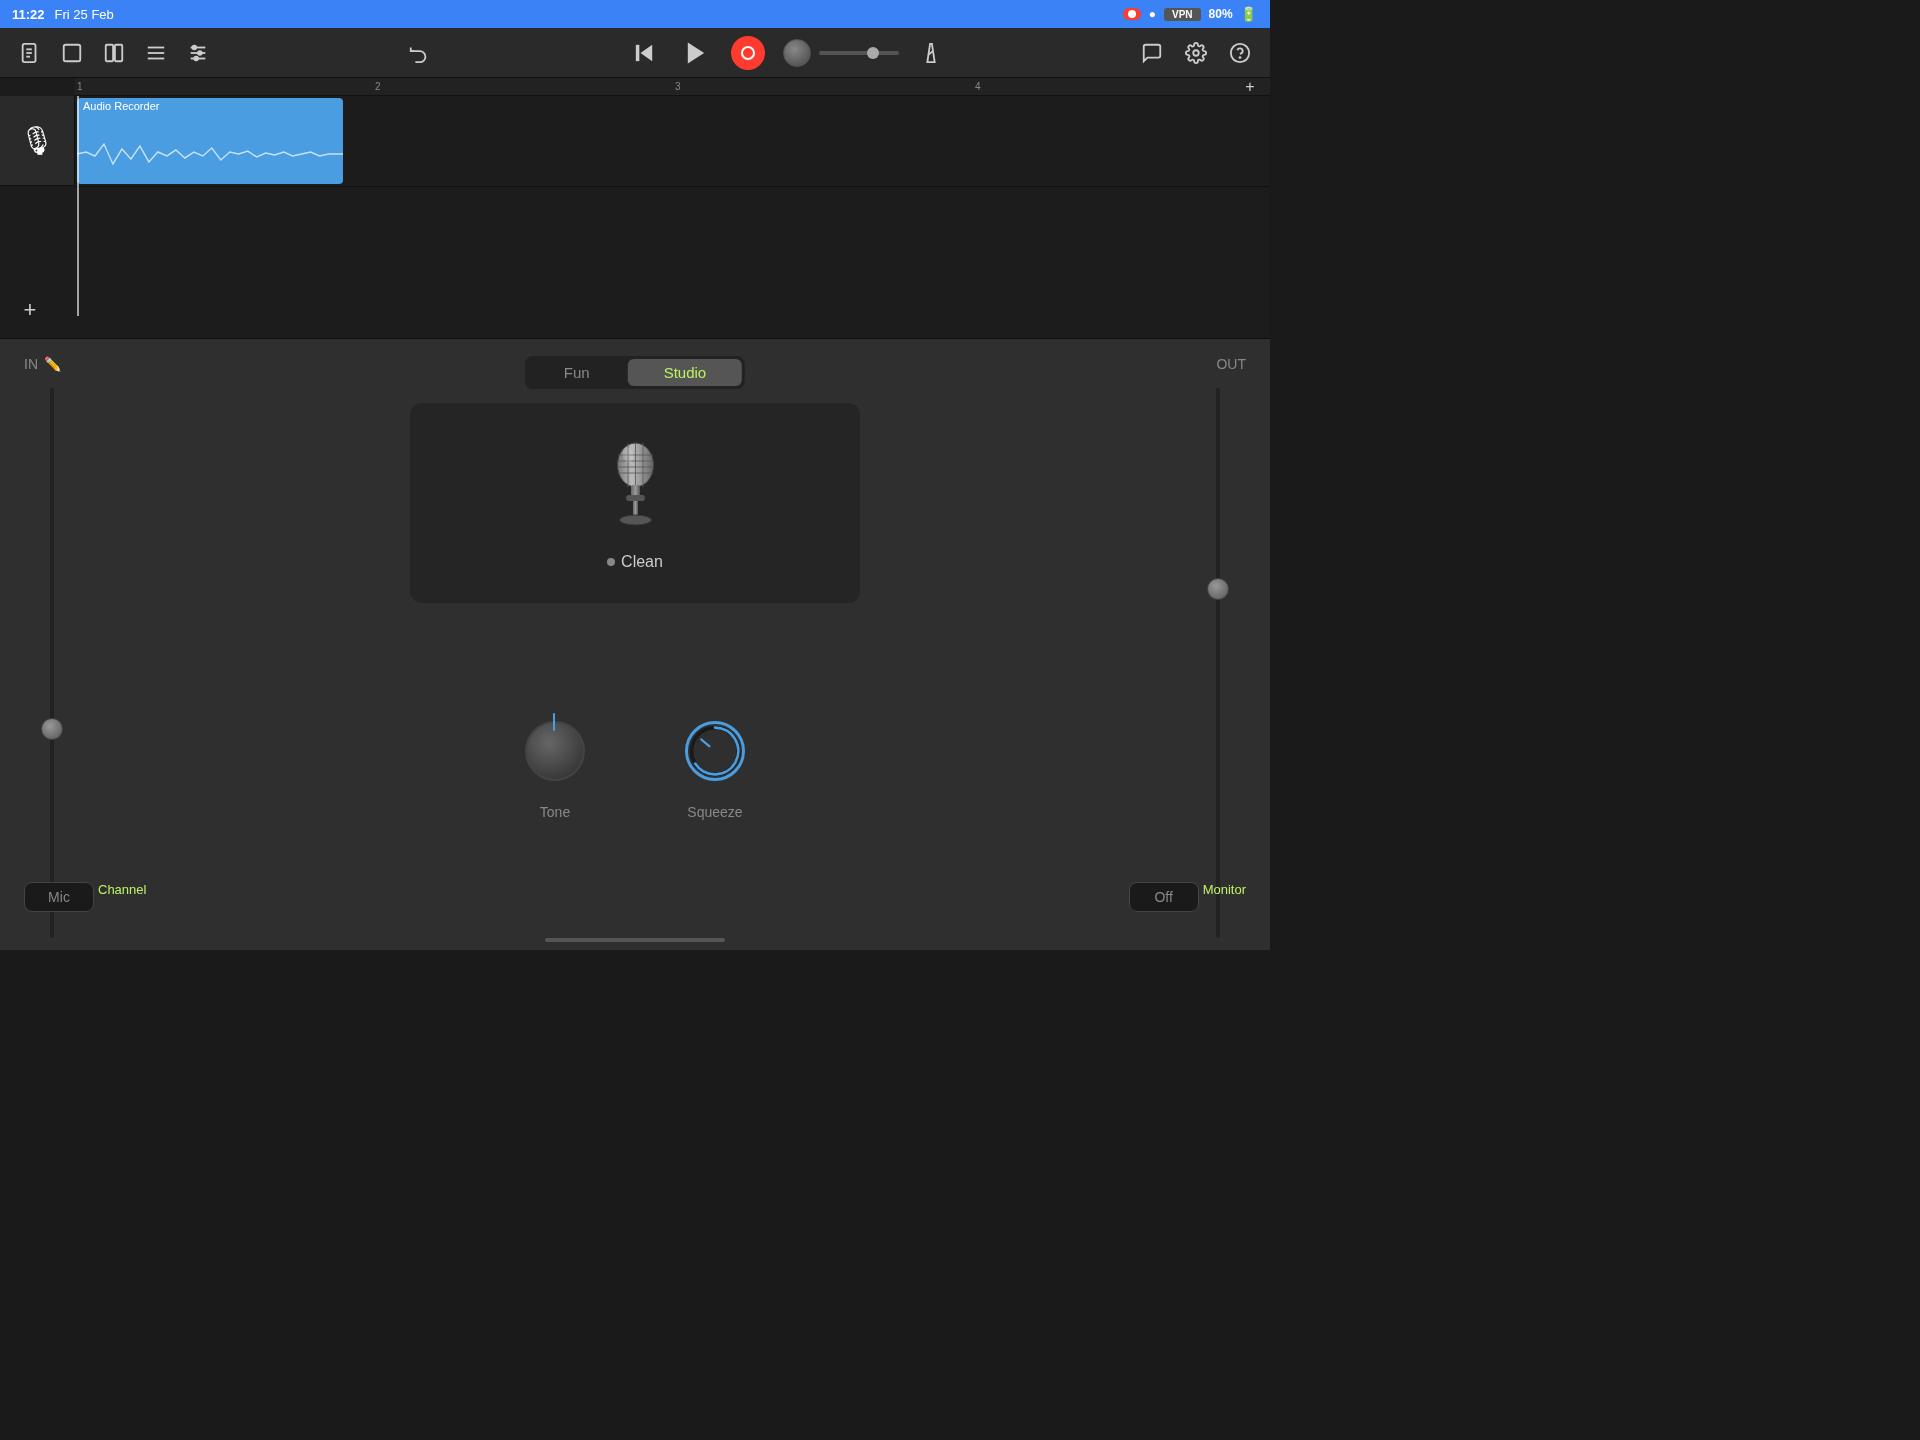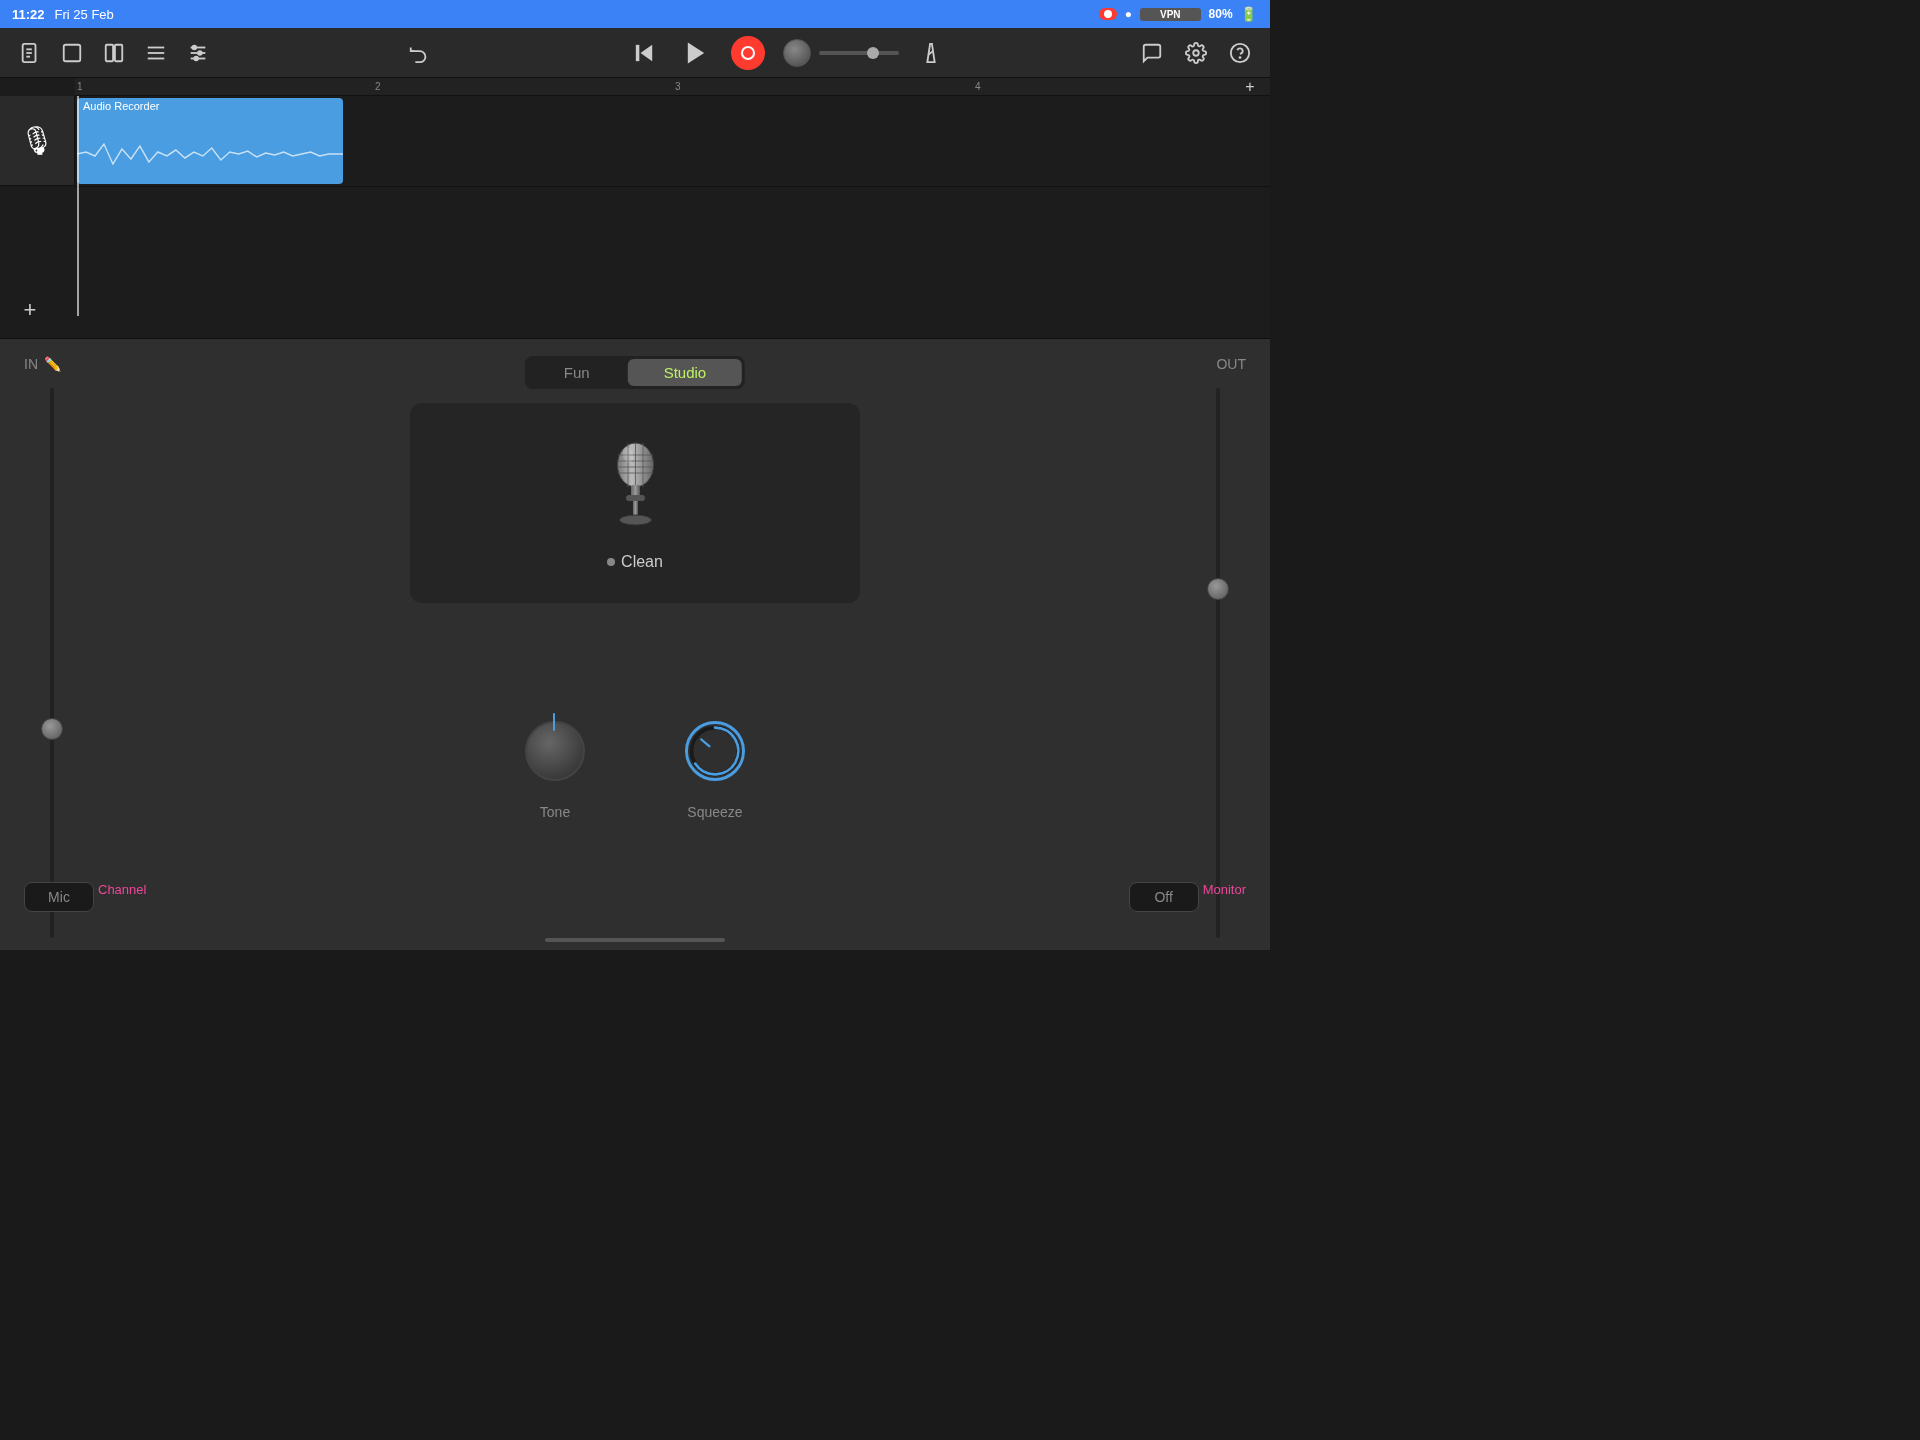--- a/index.html
+++ b/index.html
@@ -445,21 +445,21 @@
       border-radius: 8px;
       color: #888;
       font-size: 14px;
       padding: 6px 20px;
       cursor: pointer;
       min-width: 70px;
       text-align: center;
     }
     .bottom-btn-label {
       font-size: 13px;
-      color: #ec4899;
+      color: #bef264;
     }
 
     
     .scroll-indicator {
       position: absolute;
       bottom: 8px;
       left: 50%;
       transform: translateX(-50%);
       width: 180px;
       height: 4px;
@@ -486,21 +486,21 @@
 <body>
 
 <div class="status-bar">
   <div class="status-left">
     <span class="status-time">11:22</span>
     <span class="status-date">Fri 25 Feb</span>
   </div>
   <div class="status-right">
     <div class="record-dot"></div>
     <span>●</span>
-    <span style="font-size:10px;background:#555;padding:1px 20px;border-radius:3px;">VPN</span>
+    <span style="font-size:10px;background:#555;padding:1px 8px;border-radius:3px;">VPN</span>
     <span>80%</span>
     <span style="font-size:14px;">🔋</span>
   </div>
 </div>
 
 <div class="toolbar">
   <div class="toolbar-left">
     <div class="tb-icon">
       <svg viewBox="0 0 24 24" fill="none" stroke="#ccc" stroke-width="2">
         <rect x="4" y="2" width="14" height="20" rx="2"></rect>

